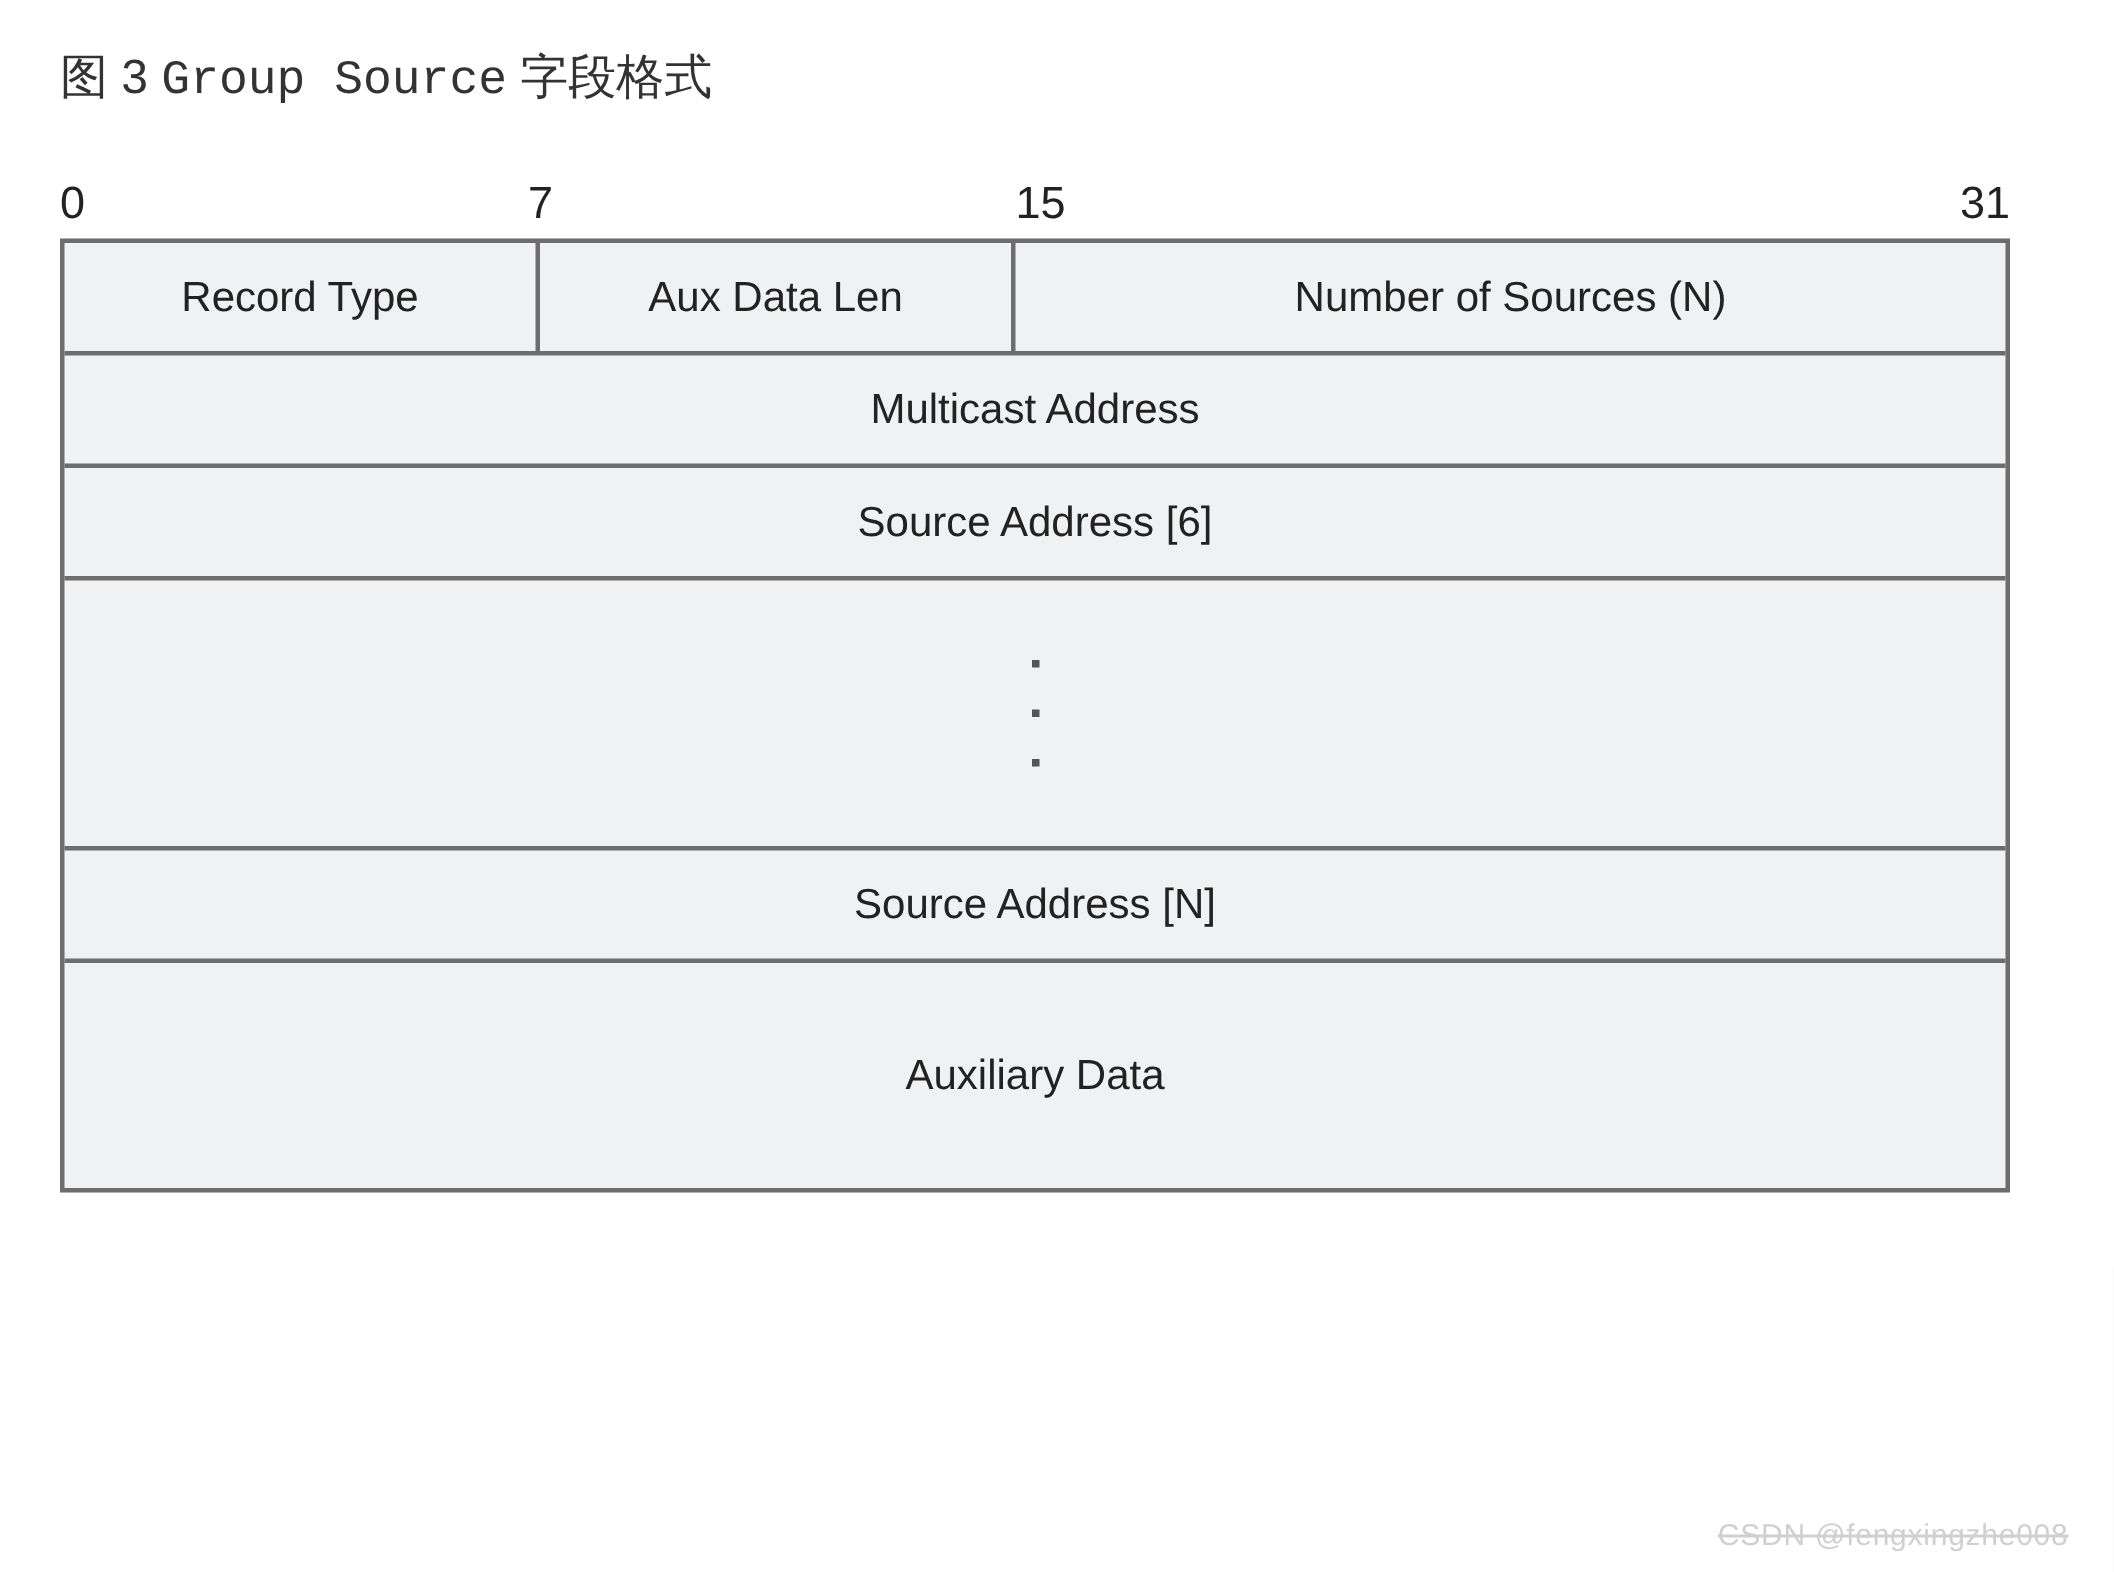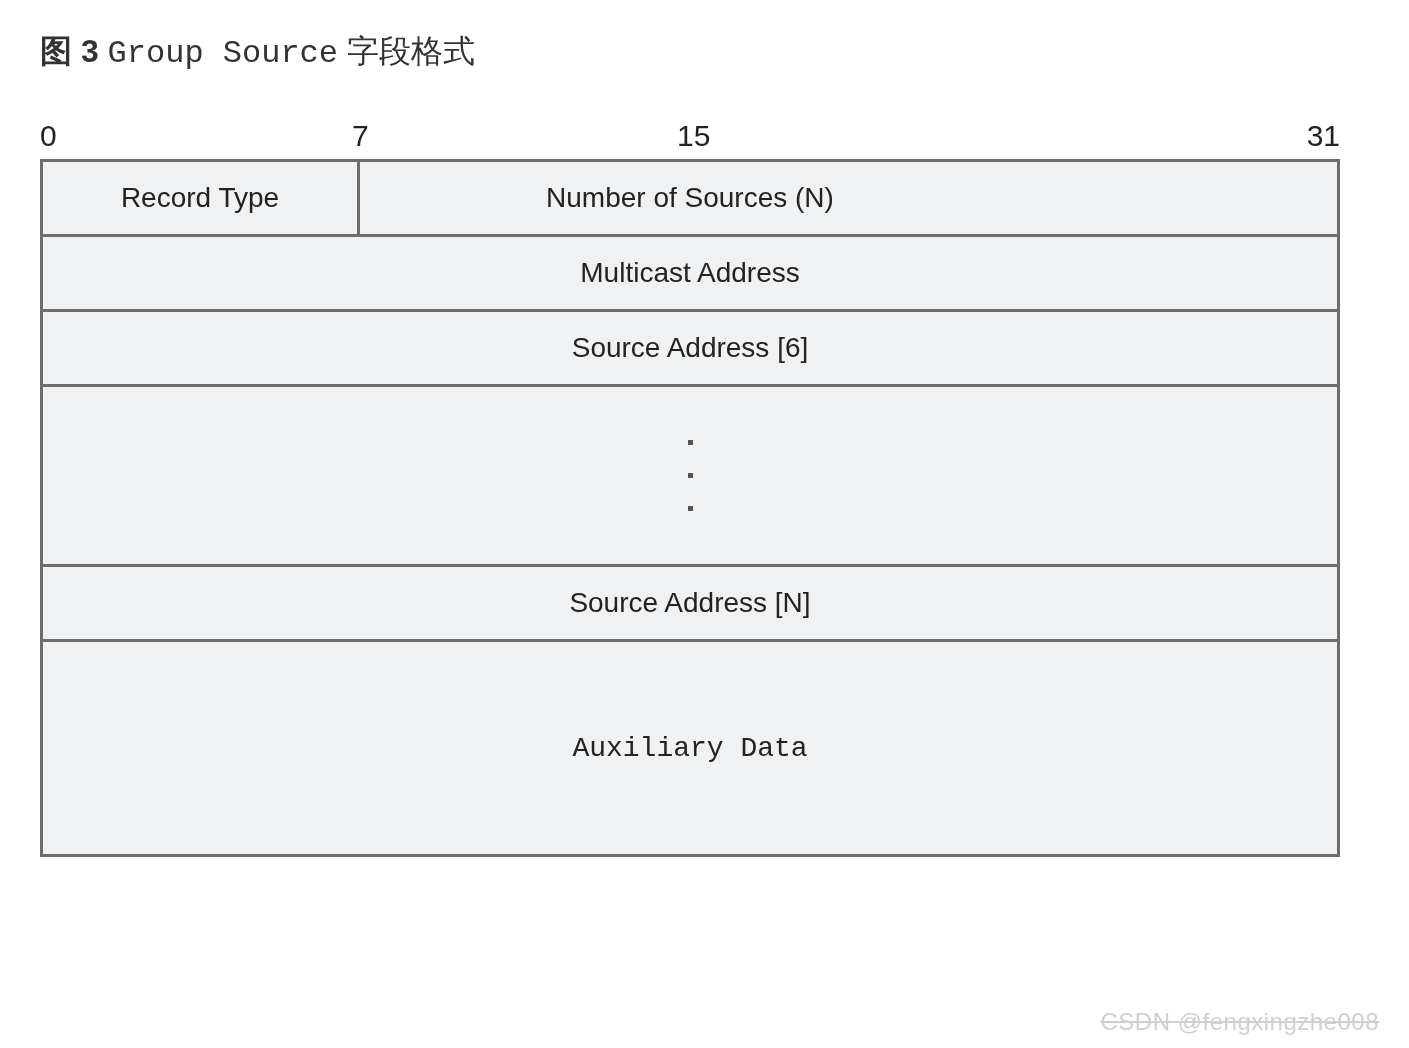--- a/index.html
+++ b/index.html
@@ -14,21 +14,21 @@
       width: 1409px;
       height: 1048px;
       position: relative;
     }
     .title {
       font-size: 32px;
       color: #333;
       margin-bottom: 45px;
     }
     .title .bold {
-      font-weight: bold;
+      font-weight: normal;
     }
     .title .mono {
       font-family: "Courier New", monospace;
     }
     .diagram-container {
       width: 1300px;
       margin-left: 0;
     }
     .bit-labels {
       display: flex;
@@ -77,29 +77,28 @@
       justify-content: center;
       border-bottom: 3px solid #6d6d6d;
     }
     .dot {
       width: 5px;
       height: 5px;
       background: #555;
       margin: 14px 0;
     }
     .row-aux {
-      height: 212px;
-      font-family: Liberation Mono, monospace;
+      height: 150px;
     }
     .watermark {
       position: absolute;
       right: 30px;
       bottom: 12px;
       color: #d0d0d0;
-      font-size: 24px;
+      font-size: 20px;
       text-decoration: line-through;
       letter-spacing: 0.5px;
     }
   </style>
 </head>
 <body>
 
 <div class="title">
   <span class="bold">图 3</span>
   <span class="mono">Group Source</span>
@@ -110,20 +109,21 @@
   <div class="bit-labels">
     <div class="bit-label" style="width:24%;">0</div>
     <div class="bit-label" style="width:25%;">7</div>
     <div class="bit-label" style="width:46%;">15</div>
     <div class="bit-label" style="width:5%; text-align:right;">31</div>
   </div>
 
   <div class="table">
     <div class="row">
       <div class="cell" style="width:24.5%;">Record Type</div>
+      <div class="cell" style="width:24.5%;">Aux Data Len</div>
       <div class="cell" style="width:51%;">Number of Sources (N)</div>
     </div>
     <div class="row">
       <div class="cell full">Multicast Address</div>
     </div>
     <div class="row">
       <div class="cell full">Source Address [6]</div>
     </div>
     <div class="row-dots">
       <div class="dot"></div>

